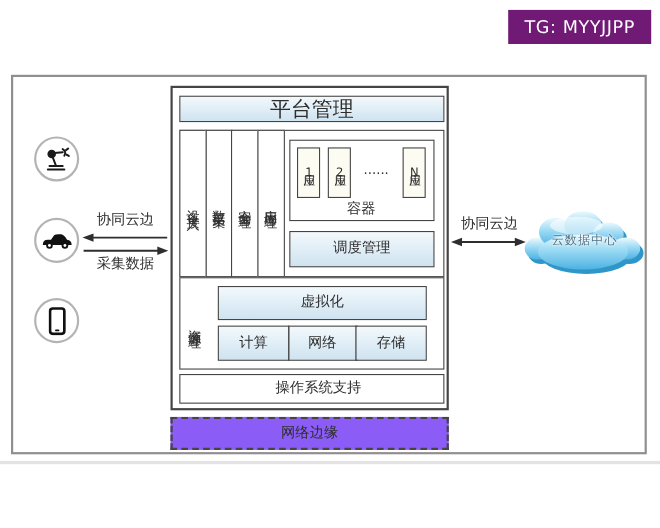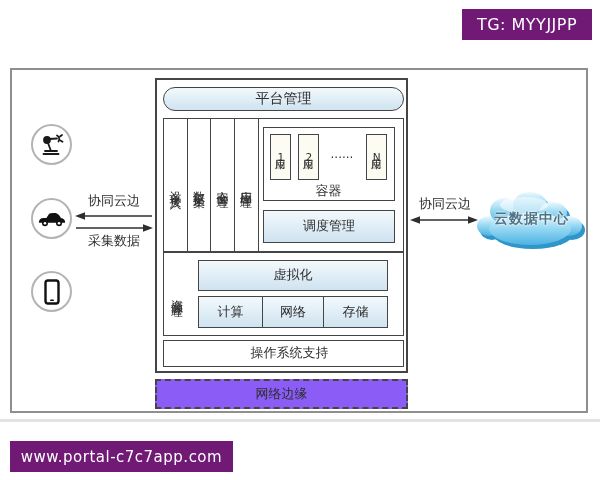--- a/index.html
+++ b/index.html
@@ -22,30 +22,29 @@
   .box { border:1.5px solid #454545; background:#fff; }
   .bluefill { background:linear-gradient(180deg,#f3f9fc 0%,#e2eff7 45%,#cfe3f0 100%); }
   .creamfill { background:#fcfcf3; }
   .dashed { border:2px dashed #454545; background:#8b5cf6; }
 
   .vtext { writing-mode:vertical-lr; text-orientation:upright; letter-spacing:2px;
            font-size:12px; color:#2e2e2e; line-height:1; }
   .vcell { display:flex; align-items:center; justify-content:center; }
 
   svg { display:block; }
-  .cloud-label { color:#4d7386; font-weight:bold; font-size:14px; text-shadow:0 0 2px #ffffff, 0 0 2px #ffffff;
+  .cloud-label { color:#4d7386; font-weight:normal; font-size:11px; text-shadow:0 0 2px #ffffff, 0 0 2px #ffffff;
                  letter-spacing:1px; }
 </style>
 </head>
 <body>
 
 <div id="page">
 
   <div class="abs badge" style="left:462px; top:9px; width:130px; height:31px;">TG: MYYJJPP</div>
-  <div class="abs badge" style="left:10px; top:441px; width:223px; height:31px; font-size:15px;">www.portal-c7c7app.com</div>
 
   <div class="abs frame"></div>
   <div class="abs shadow-line"></div>
 
   <div class="abs circle" style="left:31px; top:124px;">
     <span>
       <svg width="26" height="26" viewBox="0 0 26 26">
         <g stroke="#1a1a1a" stroke-width="1.8" fill="none" stroke-linecap="round">
           <circle cx="8" cy="8" r="3" fill="#1a1a1a"></circle>
           <path d="M10.5 7 L18 6.5"></path>
@@ -88,21 +87,21 @@
   <div class="abs" style="left:74px; top:223px;">
     <svg width="80" height="10" viewBox="0 0 80 10">
       <line x1="2" y1="5" x2="71" y2="5" stroke="#2e2e2e" stroke-width="1.7"></line>
       <polygon points="79,5 69,1.2 69,8.8" fill="#2e2e2e"></polygon>
     </svg>
   </div>
   <div class="abs lbl" style="left:82px; top:234px; width:64px; height:14px;">采集数据</div>
 
   <div class="abs box" style="left:155px; top:78px; width:253px; height:295px; border-width:2px;"></div>
 
-  <div class="abs box bluefill lbl" style="left:163px; top:87px; width:241px; height:24px; font-size:14px;border-radius:12px;">平台管理</div>
+  <div class="abs box bluefill lbl" style="left:163px; top:87px; width:241px; height:24px; font-size:19px;">平台管理</div>
 
   <div class="abs box" style="left:163px; top:118px; width:241px; height:134px;"></div>
 
   <div class="abs box vcell" style="left:163px; top:118px; width:25px; height:134px;">
     <span class="vtext">设备接入</span>
   </div>
   <div class="abs box vcell" style="left:186.5px; top:118px; width:25px; height:134px;">
     <span class="vtext">数据采集</span>
   </div>
   <div class="abs box vcell" style="left:210px; top:118px; width:25px; height:134px;">

